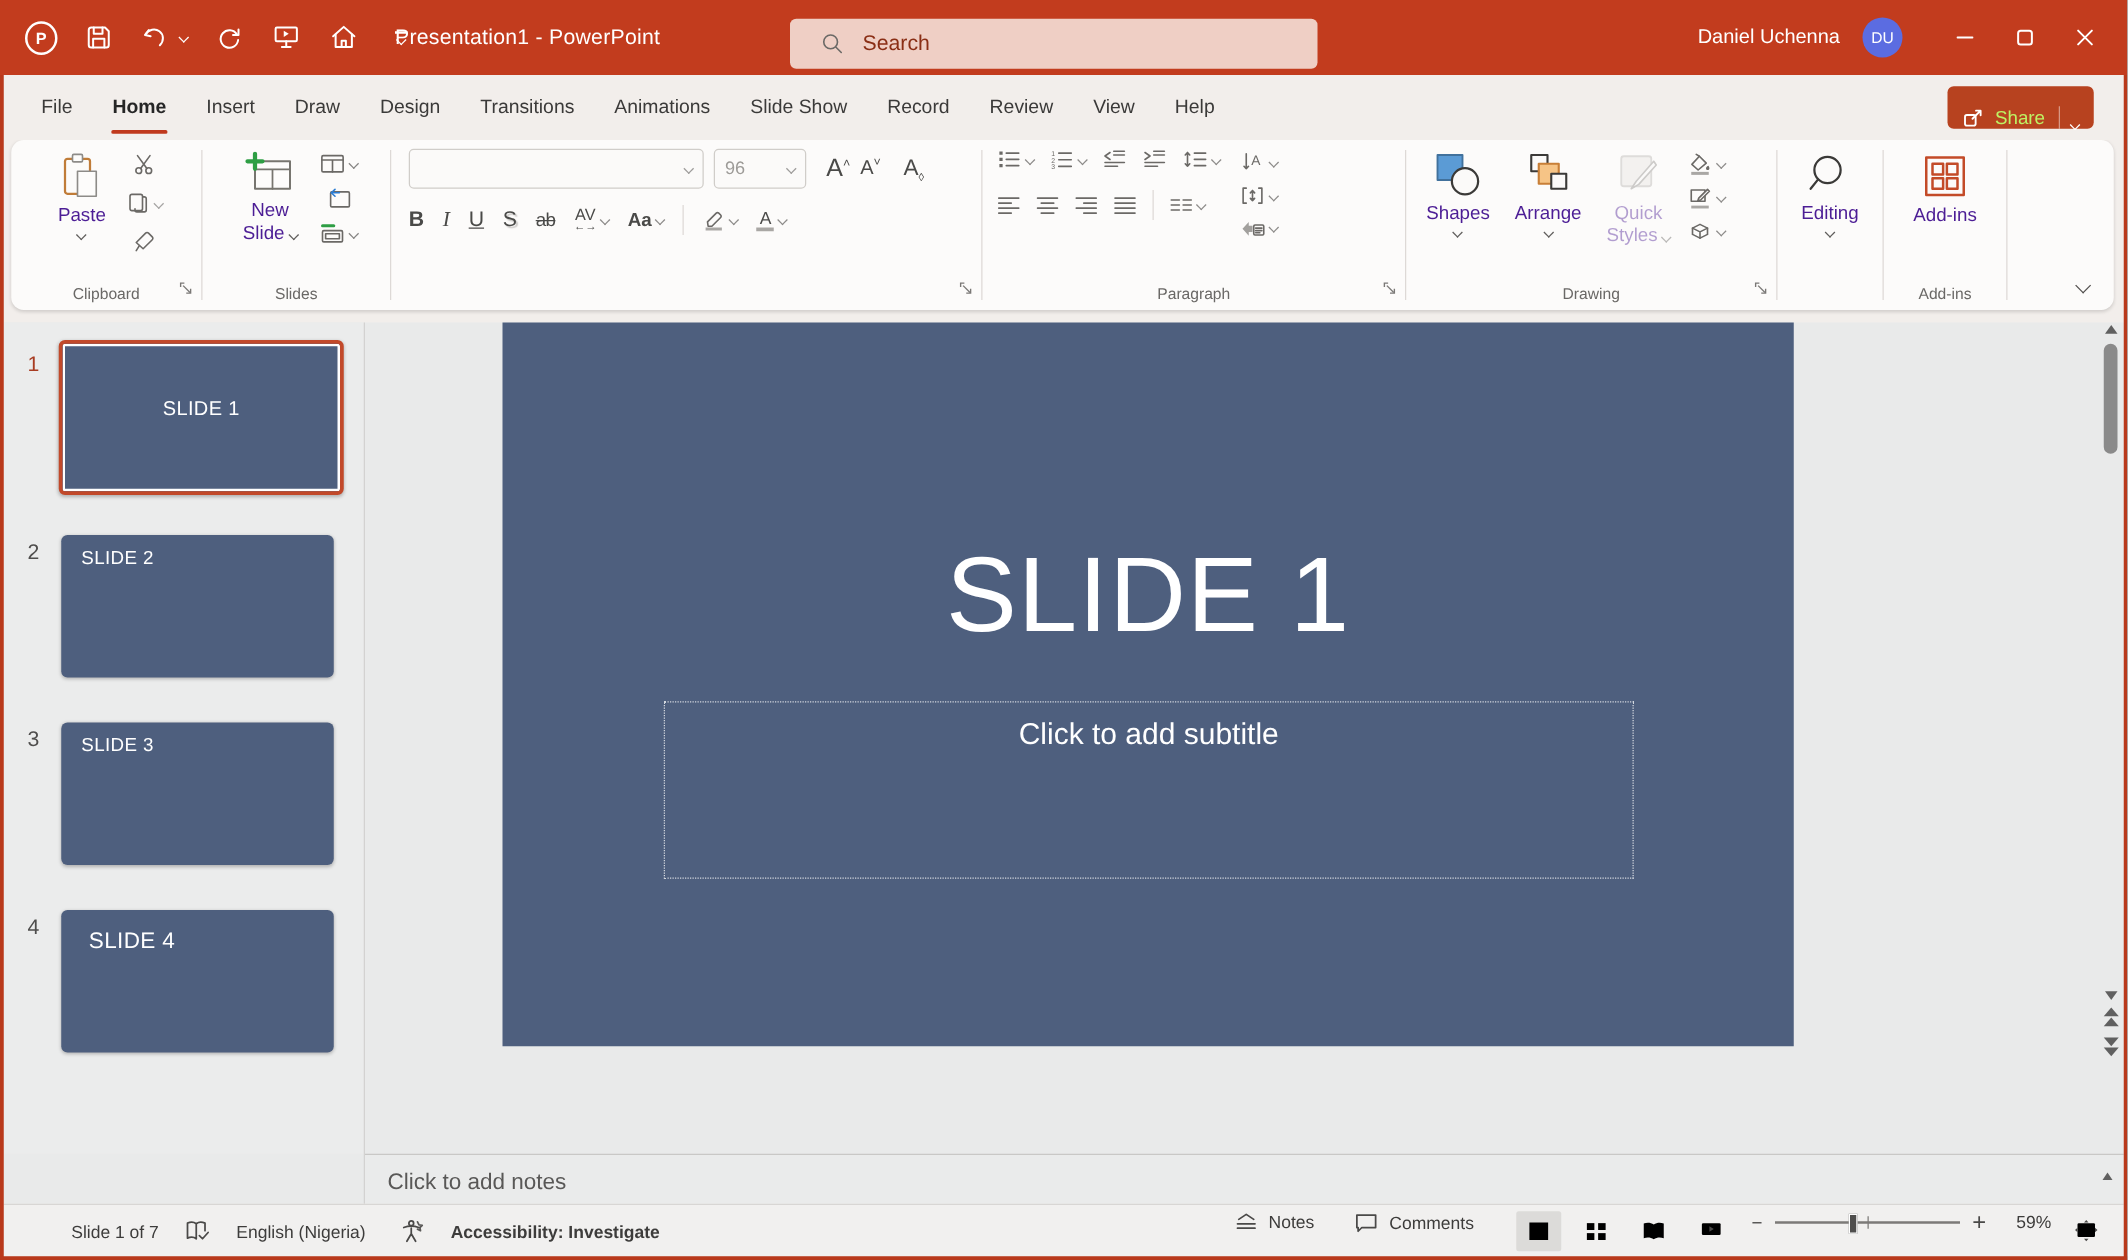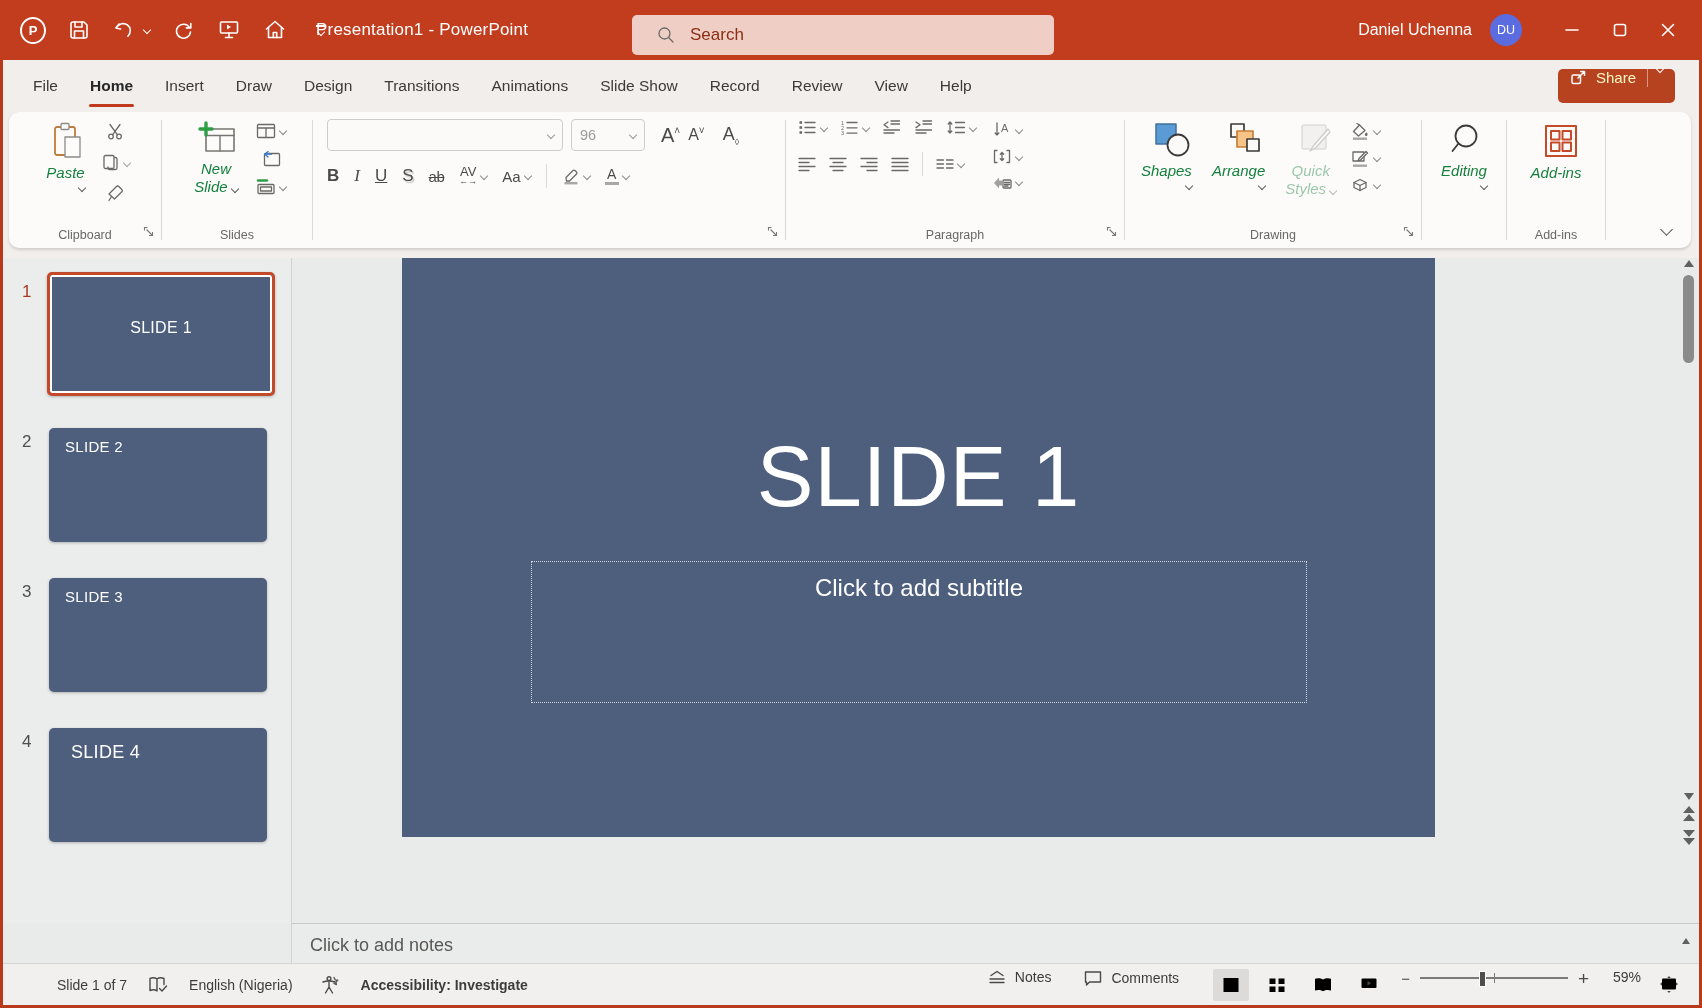--- a/index.html
+++ b/index.html
@@ -24,33 +24,33 @@
   .tb-right{position:absolute;right:10px;top:0;height:60px;display:flex;align-items:center;}
   .username{font-size:16px;margin-right:18px;}
   .avatar{width:32px;height:32px;border-radius:50%;background:#5b6ce1;color:#fff;font-size:12.5px;display:flex;align-items:center;justify-content:center;margin-right:26px;}
   .winbtn{width:48px;height:60px;display:flex;align-items:center;justify-content:center;}
 
   
   .tabrow{position:absolute;top:60px;left:3px;right:3px;height:52px;background:#f2eeeb;display:flex;align-items:center;padding-left:14px;z-index:30;}
   .tab{padding:0 16px;height:100%;display:flex;align-items:center;font-size:15.5px;color:#3b3a39;position:relative;cursor:default;}
   .tab.active{font-weight:700;color:#262626;text-align:center;}
   .tab.active::after{content:"";position:absolute;left:15px;right:15px;bottom:5px;height:3px;border-radius:2px;background:#c0391d;}
-  .sharebtn{position:absolute;right:24px;top:9px;height:34px;background:#b7421f;border-radius:5px;color:#fef9c3;display:flex;align-items:flex-start;padding:0 12px;gap:9px;font-size:15px;}
+  .sharebtn{position:absolute;right:24px;top:9px;height:34px;background:#b7421f;border-radius:5px;color:#bef264;display:flex;align-items:flex-end;padding:0 12px;gap:9px;font-size:15px;}
   .sharebtn svg{stroke:#fff;fill:none;stroke-width:1.5;stroke-linecap:round;stroke-linejoin:round;}
 
   
   .ribbon-band{position:absolute;top:112px;left:3px;right:3px;height:146px;background:#f2eeeb;}
   .ribbon-card{position:absolute;left:6px;right:8px;top:0;height:136px;background:#fcfbfa;border-radius:10px;box-shadow:0 1.5px 3px rgba(0,0,0,.14);display:flex;}
   .rgroup{position:relative;display:flex;flex-direction:column;flex:0 0 auto;}
   .rdiv{width:1px;background:#ddd9d6;margin:8px 0;flex:0 0 auto;}
   .rg-body{flex:1;display:flex;align-items:flex-start;padding-top:7px;}
   .rg-label{height:27px;display:flex;align-items:center;justify-content:center;font-size:12.5px;color:#6a6866;}
   .launcher{position:absolute;right:7px;bottom:7px;}
   .launcher svg{stroke:#7a7876;fill:none;stroke-width:1.1;}
-  .bigbtn{display:flex;flex-direction:column;align-items:flex-end;gap:3px;padding:2px 6px;font-size:15px;color:#15803d;line-height:1.2;font-style:italic;}
+  .bigbtn{display:flex;flex-direction:column;align-items:center;gap:3px;padding:2px 6px;font-size:15px;color:#4c1d95;line-height:1.2;}
   .bigbtn .lbl{text-align:center;}
   .smbtn{display:flex;align-items:center;justify-content:center;gap:4px;}
   .ic{display:inline-flex;align-items:center;justify-content:center;}
   .ic svg{stroke:#6b6966;fill:none;stroke-width:1.3;stroke-linecap:round;stroke-linejoin:round;}
   .disabled{opacity:.42;}
   .combo{height:30px;border:1px solid #d0cdc9;border-radius:4px;background:#fbfaf9;display:flex;align-items:center;justify-content:flex-end;padding-right:8px;}
   .fontrow2{display:flex;align-items:center;gap:15px;margin-top:13px;}
   .tg{font-size:17px;color:#4a4a48;}
   .tg.b{font-weight:700;}
   .tg.i{font-style:italic;font-family:"Liberation Serif",serif;}
@@ -335,21 +335,21 @@
           <span class="tg s">S</span>
           <span class="tg strike">ab</span>
           <span class="smbtn">
             <span style="display:inline-flex;flex-direction:column;align-items:center;line-height:.8;color:#4a4a48;">
                   <span style="font-size:13px;">AV</span>
                   <span style="font-size:9px;">←→</span>
                 </span>
             <span class="ch s" style="opacity:.7;"></span>
           </span>
           <span class="smbtn">
-            <span class="tg" style="font-size:15px;">Aa</span>
+            <span class="tg" style="font-size:15px;font-weight:bold;">Aa</span>
             <span class="ch s" style="opacity:.7;"></span>
           </span>
           <span style="width:1px;height:24px;background:#ddd9d6;"></span>
           <span class="smbtn">
             <span class="ic">
               <svg width="18" height="18" viewBox="0 0 18 18">
                     <path d="M4 10.5 L11 3.5 a1.4 1.4 0 0 1 2 0 l1.5 1.5 a1.4 1.4 0 0 1 0 2 L7.5 14 H4.5 z"></path>
                     <rect x="2.5" y="15" width="13" height="2.4" fill="#a9a7a4" stroke="none"></rect>
                   </svg>
             </span>

